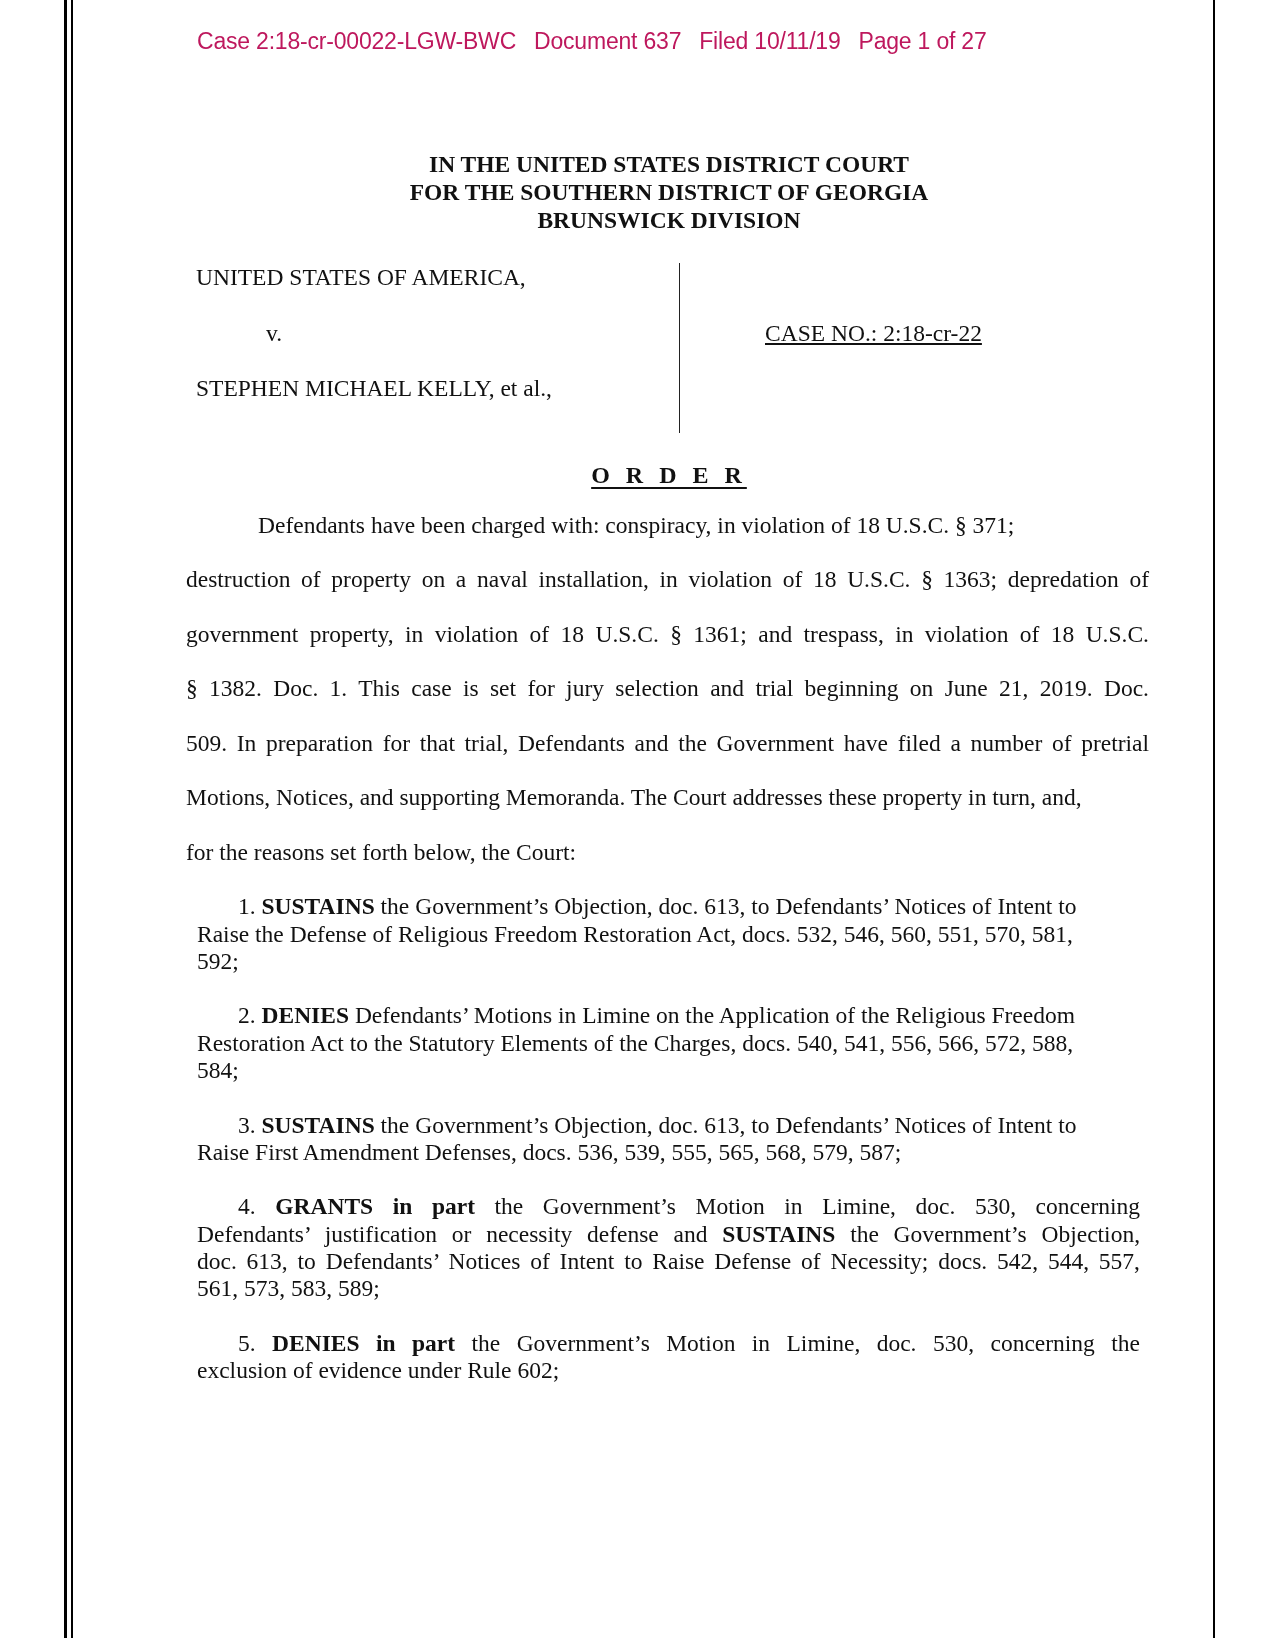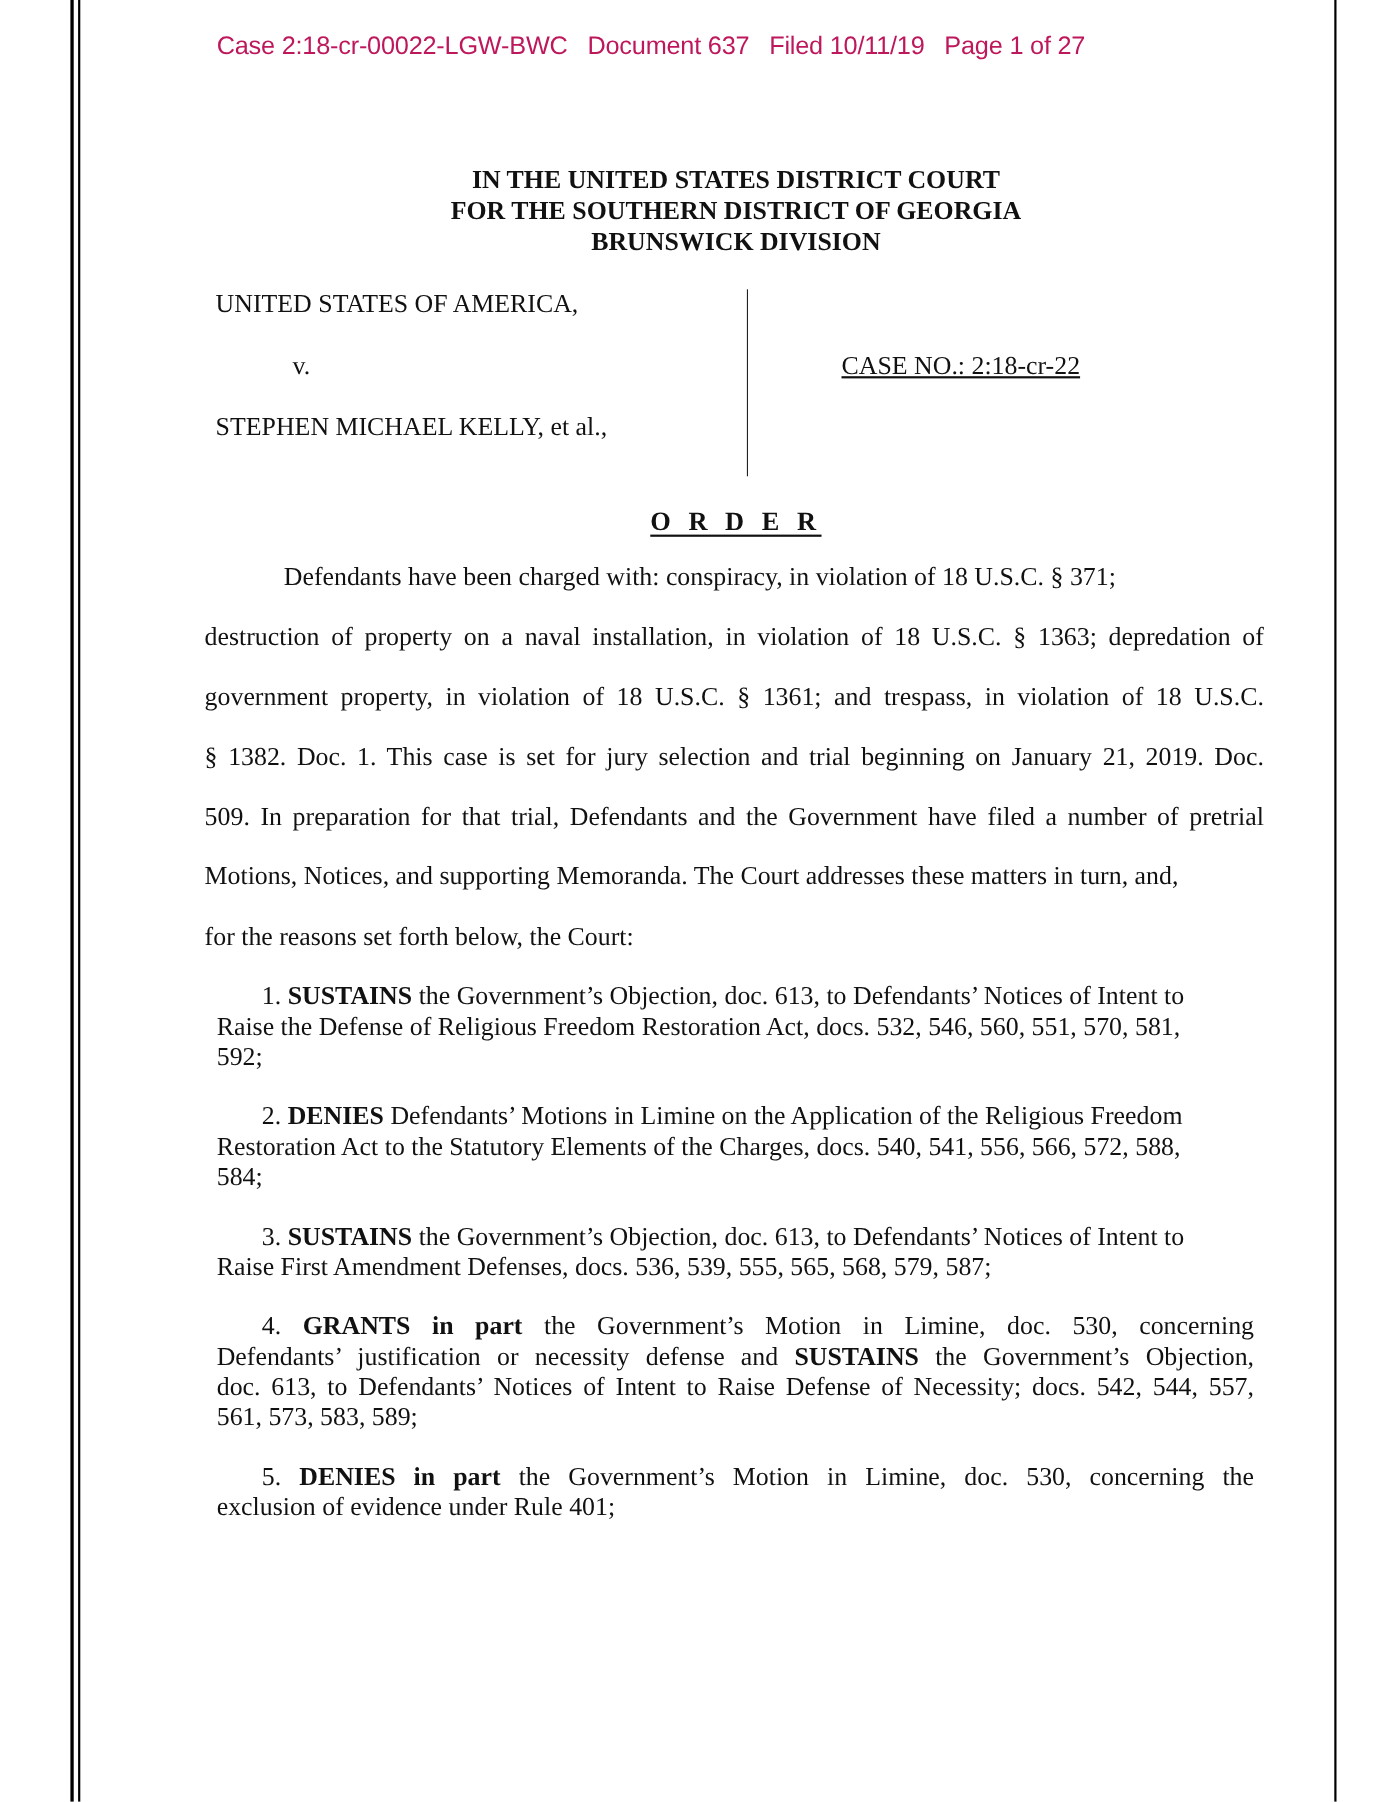--- a/index.html
+++ b/index.html
@@ -47,23 +47,23 @@
 <div class="caption-left" style="top:320px; left:266px">v.</div>
 <div class="caption-left" style="top:375px">STEPHEN MICHAEL KELLY, et al.,</div>
 <div class="caption-divider"></div>
 <div class="case-no">CASE NO.: 2:18-cr-22</div>
 
 <div class="order-heading"><span>O R D E R</span></div>
 
 <div class="body-line" style="top:512px; left:258px">Defendants have been charged with: conspiracy, in violation of 18 U.S.C. § 371;</div>
 <div class="body-line justify" style="top:566px">destruction of property on a naval installation, in violation of 18 U.S.C. § 1363; depredation of</div>
 <div class="body-line justify" style="top:621px">government property, in violation of 18 U.S.C. § 1361; and trespass, in violation of 18 U.S.C.</div>
-<div class="body-line justify" style="top:675px">§ 1382.  Doc. 1.  This case is set for jury selection and trial beginning on January 21, 2019.  Doc.</div>
+<div class="body-line justify" style="top:675px">§ 1382.  Doc. 1.  This case is set for jury selection and trial beginning on June 21, 2019.  Doc.</div>
 <div class="body-line justify" style="top:730px">509.  In preparation for that trial, Defendants and the Government have filed a number of pretrial</div>
-<div class="body-line" style="top:784px">Motions, Notices, and supporting Memoranda.  The Court addresses these matters in turn, and,</div>
+<div class="body-line" style="top:784px">Motions, Notices, and supporting Memoranda.  The Court addresses these property in turn, and,</div>
 <div class="body-line" style="top:839px">for the reasons set forth below, the Court:</div>
 
 <div class="item-line" style="top:893px; left:238px">
   <span>1.</span>&nbsp;<b>SUSTAINS</b>&nbsp;<span>the Government’s Objection, doc. 613, to Defendants’ Notices of Intent to</span>
 </div>
 <div class="item-line" style="top:921px">Raise the Defense of Religious Freedom Restoration Act, docs. 532, 546, 560, 551, 570, 581,</div>
 <div class="item-line" style="top:948px">592;</div>
 
 <div class="item-line" style="top:1002px; left:238px">
   <span>2.</span>&nbsp;<b>DENIES</b>&nbsp;<span>Defendants’ Motions in Limine on the Application of the Religious Freedom</span>
@@ -75,13 +75,13 @@
   <span>3.</span>&nbsp;<b>SUSTAINS</b>&nbsp;<span>the Government’s Objection, doc. 613, to Defendants’ Notices of Intent to</span>
 </div>
 <div class="item-line" style="top:1139px">Raise First Amendment Defenses, docs. 536, 539, 555, 565, 568, 579, 587;</div>
 
 <div class="item-line justify" style="top:1193px; left:238px; width:902px"><span>4.</span> <b>GRANTS in part</b> <span>the Government’s Motion in Limine, doc. 530, concerning</span></div>
 <div class="item-line justify" style="top:1221px"><span>Defendants’ justification or necessity defense and</span> <b>SUSTAINS</b> <span>the Government’s Objection,</span></div>
 <div class="item-line justify" style="top:1248px">doc. 613, to Defendants’ Notices of Intent to Raise Defense of Necessity; docs. 542, 544, 557,</div>
 <div class="item-line" style="top:1275px">561, 573, 583, 589;</div>
 
 <div class="item-line justify" style="top:1330px; left:238px; width:902px"><span>5.</span> <b>DENIES in part</b> <span>the Government’s Motion in Limine, doc. 530, concerning the</span></div>
-<div class="item-line" style="top:1357px">exclusion of evidence under Rule 401;</div>
+<div class="item-line" style="top:1357px">exclusion of evidence under Rule 602;</div>
 
 </body></html>

